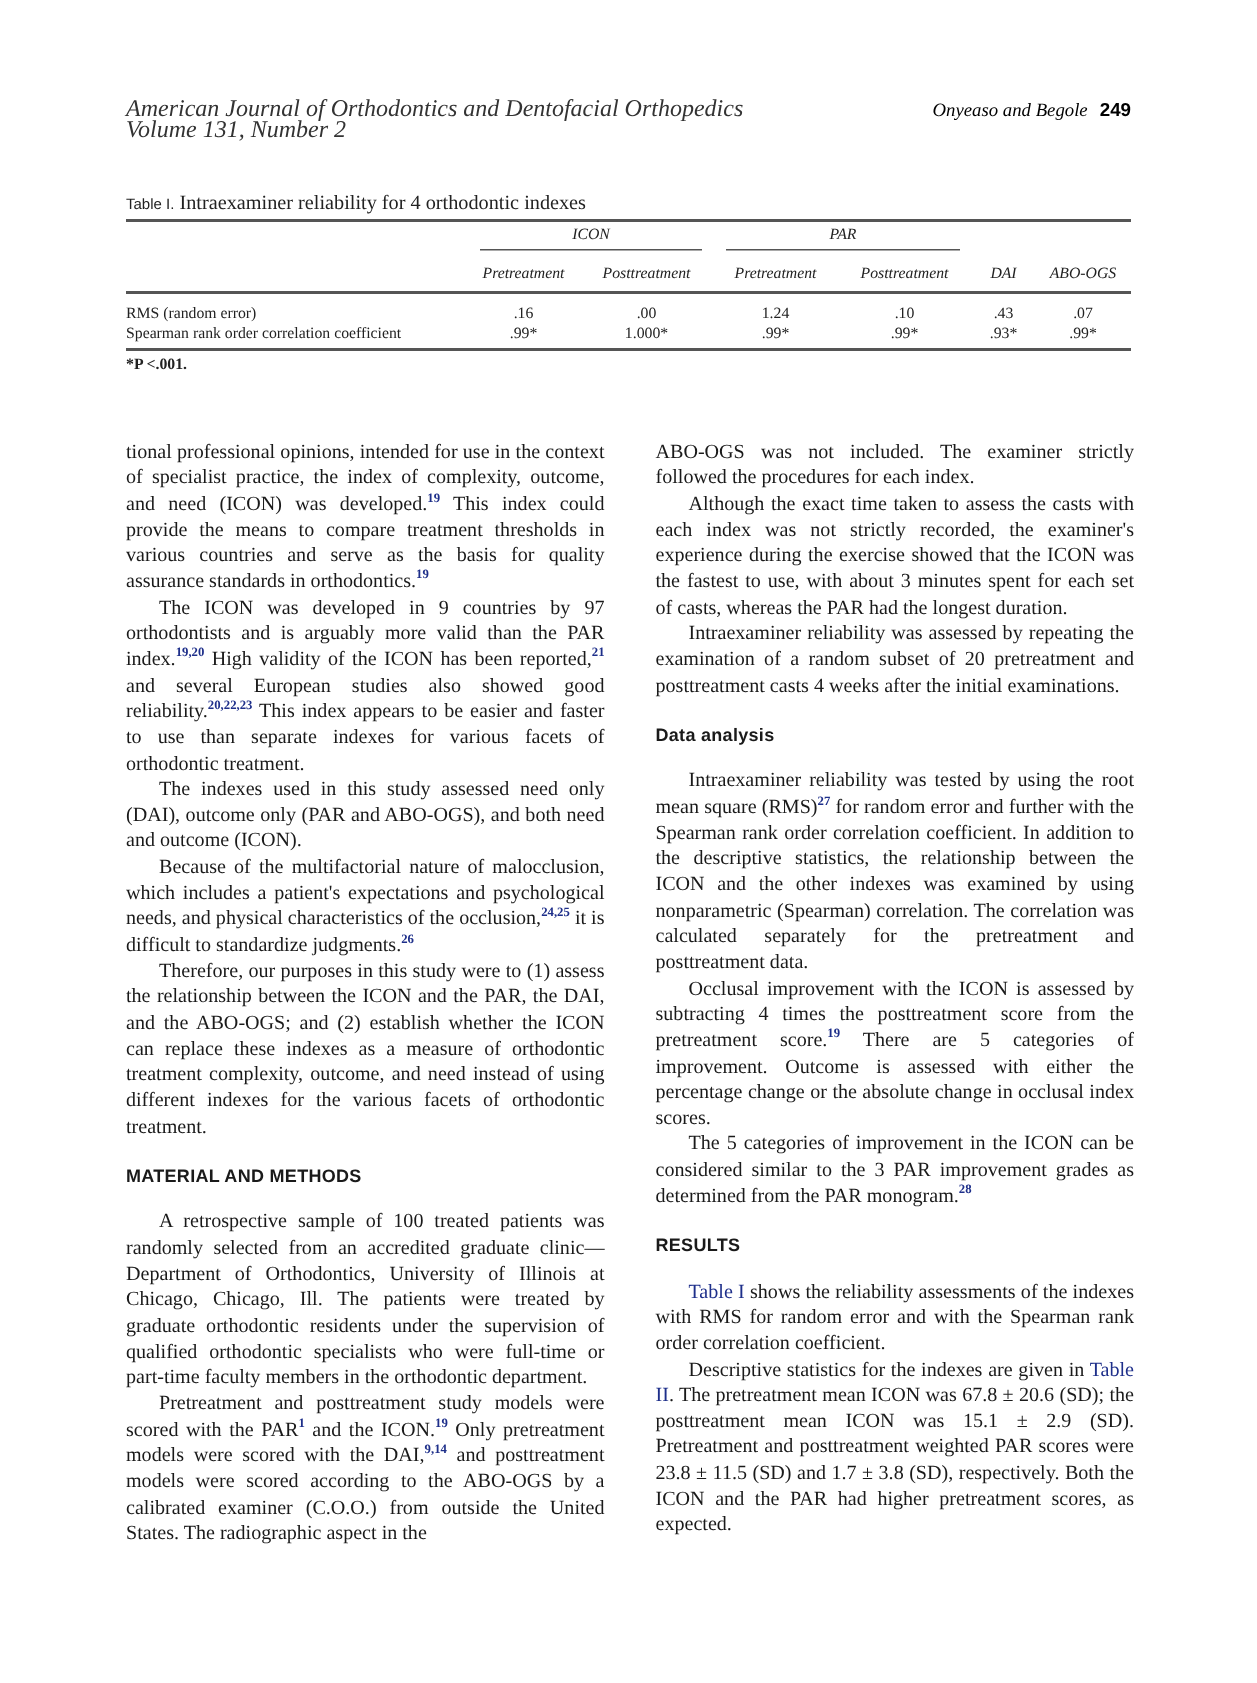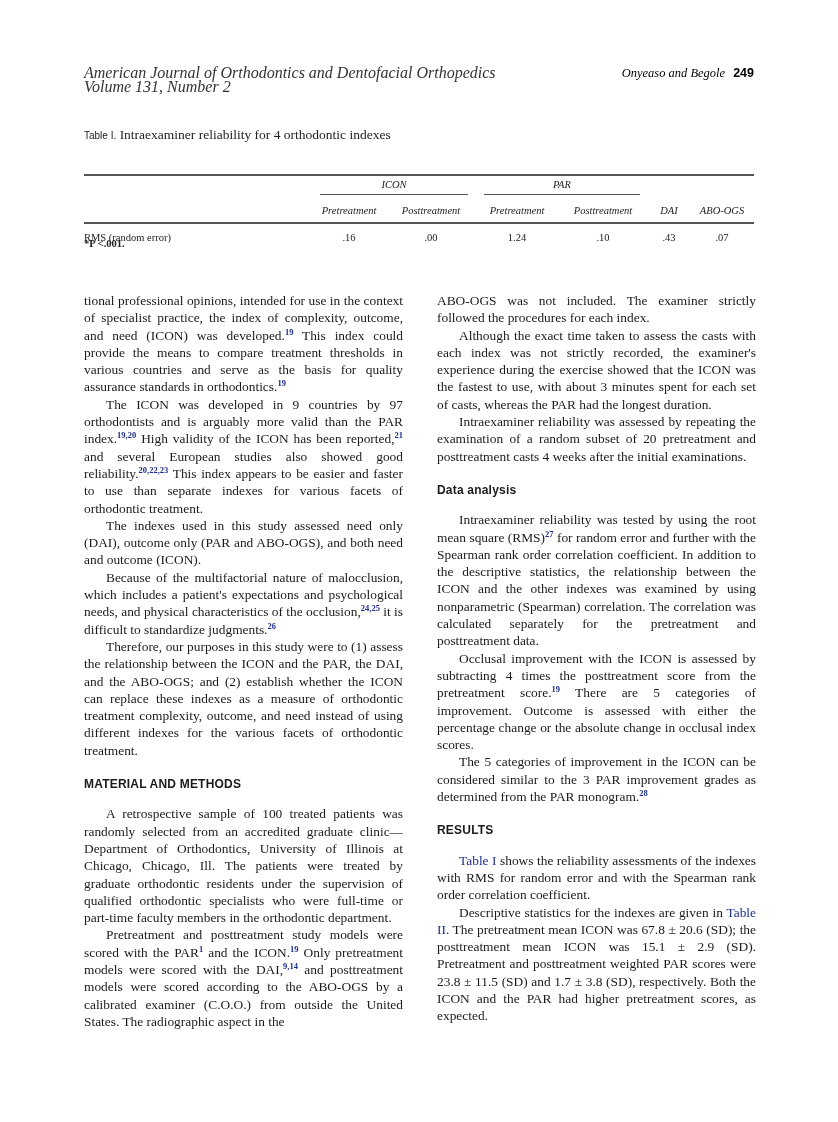--- a/index.html
+++ b/index.html
@@ -3,21 +3,21 @@
 <meta charset="utf-8">
 <style>
   html, body { margin:0; padding:0; background:#ffffff; }
   body { width:838px; height:1122px; position:relative; overflow:hidden; color:#1a1a1a; font-family:"Liberation Serif", serif; }
   .hdr-left { position:absolute; left:84px; top:66px; font-style:italic; font-size:16px; line-height:13.5px; color:#333; }
   .hdr-right { position:absolute; right:84px; top:66px; font-size:12.5px; color:#000000; }
   .hdr-right .auth { font-style:italic; }
   .hdr-right .pg { font-family:"Liberation Sans", sans-serif; font-weight:bold; margin-left:8px; }
   .tcap { position:absolute; left:84px; top:127px; font-size:13.5px; color:#222; }
   .tcap .lab { font-family:"Liberation Sans", sans-serif; font-size:10px; }
-  table.t1 { position:absolute; left:84px; top:146px; width:670px; border-collapse:collapse; font-size:10.5px; color:#222;margin-top:28px; }
+  table.t1 { position:absolute; left:84px; top:146px; width:670px; border-collapse:collapse; font-size:10.5px; color:#222; }
   table.t1 .top td { border-top:2px solid #555; height:0; padding:0; }
   table.t1 th { font-weight:normal; font-style:italic; padding:0; text-align:center; }
   table.t1 .grp th { height:22px; }
   table.t1 .grp th.g span { display:block; margin:0 8px; padding-bottom:4px; border-bottom:1px solid #555; }
   table.t1 .sub th { height:24px; border-bottom:2px solid #555; }
   table.t1 tbody td { text-align:center; padding:0; height:13px; }
   table.t1 tbody tr.first td { padding-top:7px; }
   table.t1 tbody tr.last td { padding-bottom:3px; border-bottom:2px solid #555; }
   table.t1 td.rl { text-align:left; }
   .tfoot { position:absolute; left:84px; top:238px; font-size:10.5px; color:#222;font-weight:bold; }
@@ -85,20 +85,29 @@
   <tbody>
     <tr class="first">
       <td class="rl">RMS (random error)</td>
       <td>.16</td>
       <td>.00</td>
       <td>1.24</td>
       <td>.10</td>
       <td>.43</td>
       <td>.07</td>
     </tr>
+    <tr class="last">
+      <td class="rl">Spearman rank order correlation coefficient</td>
+      <td>.99*</td>
+      <td>1.000*</td>
+      <td>.99*</td>
+      <td>.99*</td>
+      <td>.93*</td>
+      <td>.99*</td>
+    </tr>
   </tbody>
 </table>
 <div class="tfoot">*P &lt;.001.</div>
 
 <div class="col l">
   <p class="ni"><span>tional professional opinions, intended for use in the context of specialist practice, the index of complexity, outcome, and need (ICON) was developed.</span><sup>19</sup><span> This index could provide the means to compare treatment thresholds in various countries and serve as the basis for quality assurance standards in orthodontics.</span><sup>19</sup></p>
   <p><span>The ICON was developed in 9 countries by 97 orthodontists and is arguably more valid than the PAR index.</span><sup>19,20</sup><span> High validity of the ICON has been reported,</span><sup>21</sup><span> and several European studies also showed good reliability.</span><sup>20,22,23</sup><span> This index appears to be easier and faster to use than separate indexes for various facets of orthodontic treatment.</span></p>
   <p>The indexes used in this study assessed need only (DAI), outcome only (PAR and ABO-OGS), and both need and outcome (ICON).</p>
   <p><span>Because of the multifactorial nature of malocclusion, which includes a patient's expectations and psychological needs, and physical characteristics of the occlusion,</span><sup>24,25</sup><span> it is difficult to standardize judgments.</span><sup>26</sup></p>
   <p>Therefore, our purposes in this study were to (1) assess the relationship between the ICON and the PAR, the DAI, and the ABO-OGS; and (2) establish whether the ICON can replace these indexes as a measure of orthodontic treatment complexity, outcome, and need instead of using different indexes for the various facets of orthodontic treatment.</p>

